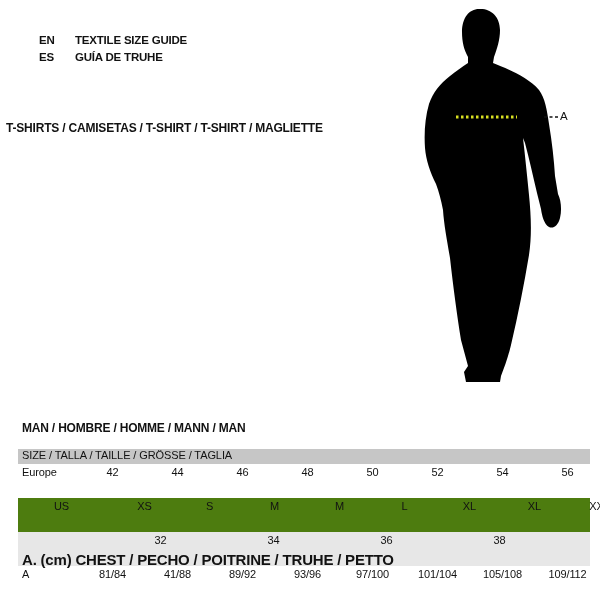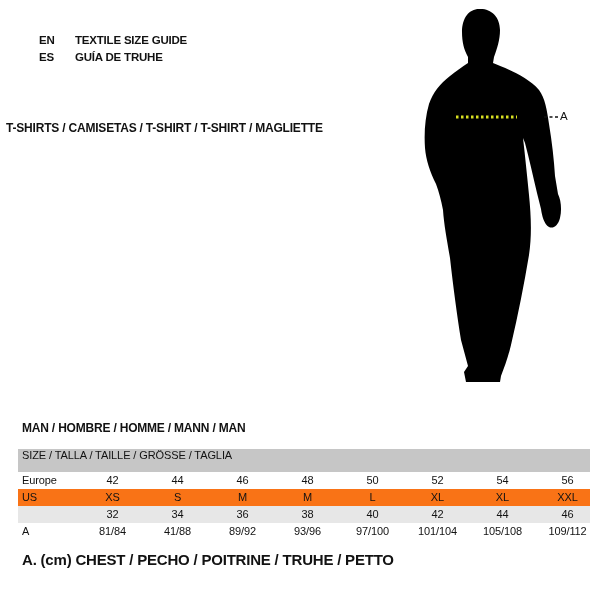--- a/index.html
+++ b/index.html
@@ -16,22 +16,22 @@
   
   .categories{position:absolute;left:6px;top:107px;font-weight:bold;font-size:12px;line-height:19px;letter-spacing:-0.2px;white-space:nowrap;margin-top:12px;}
   
   .figure-wrap{position:absolute;left:405px;top:0;width:170px;height:392px;}
   .figure-wrap svg{display:block;width:170px;height:392px;}
   .a-label{position:absolute;left:560px;top:110px;font-size:11.5px;font-weight:normal;}
   
   .section-title{position:absolute;left:22px;top:421px;font-weight:bold;font-size:12px;letter-spacing:-0.2px;white-space:nowrap;}
   
   .size-table{position:absolute;left:18px;top:449px;width:572px;font-size:11px;letter-spacing:-0.1px;}
-  .t-header{height:23px;line-height:13px;padding-left:4px;font-size:11px;}
-  .t-row{display:flex;height:17px;line-height:17px;}
+  .t-header{height:15px;line-height:13px;padding-left:4px;font-size:11px;}
+  .t-row{display:flex;height:34px;line-height:17px;}
   .t-label{flex:0 0 62px;padding-left:4px;box-sizing:border-box;white-space:nowrap;}
   .t-cell{flex:0 0 65px;text-align:center;white-space:nowrap;}
   
   .footnote{position:absolute;left:22px;top:551px;font-weight:bold;font-size:15px;letter-spacing:-0.2px;white-space:nowrap;}
 </style>
 </head>
 <body>
 
 <div class="lang-list">
   <div class="lang-row">
@@ -100,33 +100,33 @@
     <span class="t-cell">42</span>
     <span class="t-cell">44</span>
     <span class="t-cell">46</span>
     <span class="t-cell">48</span>
     <span class="t-cell">50</span>
     <span class="t-cell">52</span>
     <span class="t-cell">54</span>
     <span class="t-cell">56</span>
   </div>
 
-  <div class="t-row alt" style="background: #f97316;">
+  <div class="t-row alt" style="background: #4d7c0f; padding-left: 32px;">
     <span class="t-label">US</span>
     <span class="t-cell">XS</span>
     <span class="t-cell">S</span>
     <span class="t-cell">M</span>
     <span class="t-cell">M</span>
     <span class="t-cell">L</span>
     <span class="t-cell">XL</span>
     <span class="t-cell">XL</span>
     <span class="t-cell">XXL</span>
   </div>
 
-  <div class="t-row alt" style="background: rgb(231, 231, 231);">
+  <div class="t-row alt" style="background: rgb(231, 231, 231); gap: 48px;">
     <span class="t-label"></span>
     <span class="t-cell">32</span>
     <span class="t-cell">34</span>
     <span class="t-cell">36</span>
     <span class="t-cell">38</span>
     <span class="t-cell">40</span>
     <span class="t-cell">42</span>
     <span class="t-cell">44</span>
     <span class="t-cell">46</span>
   </div>

